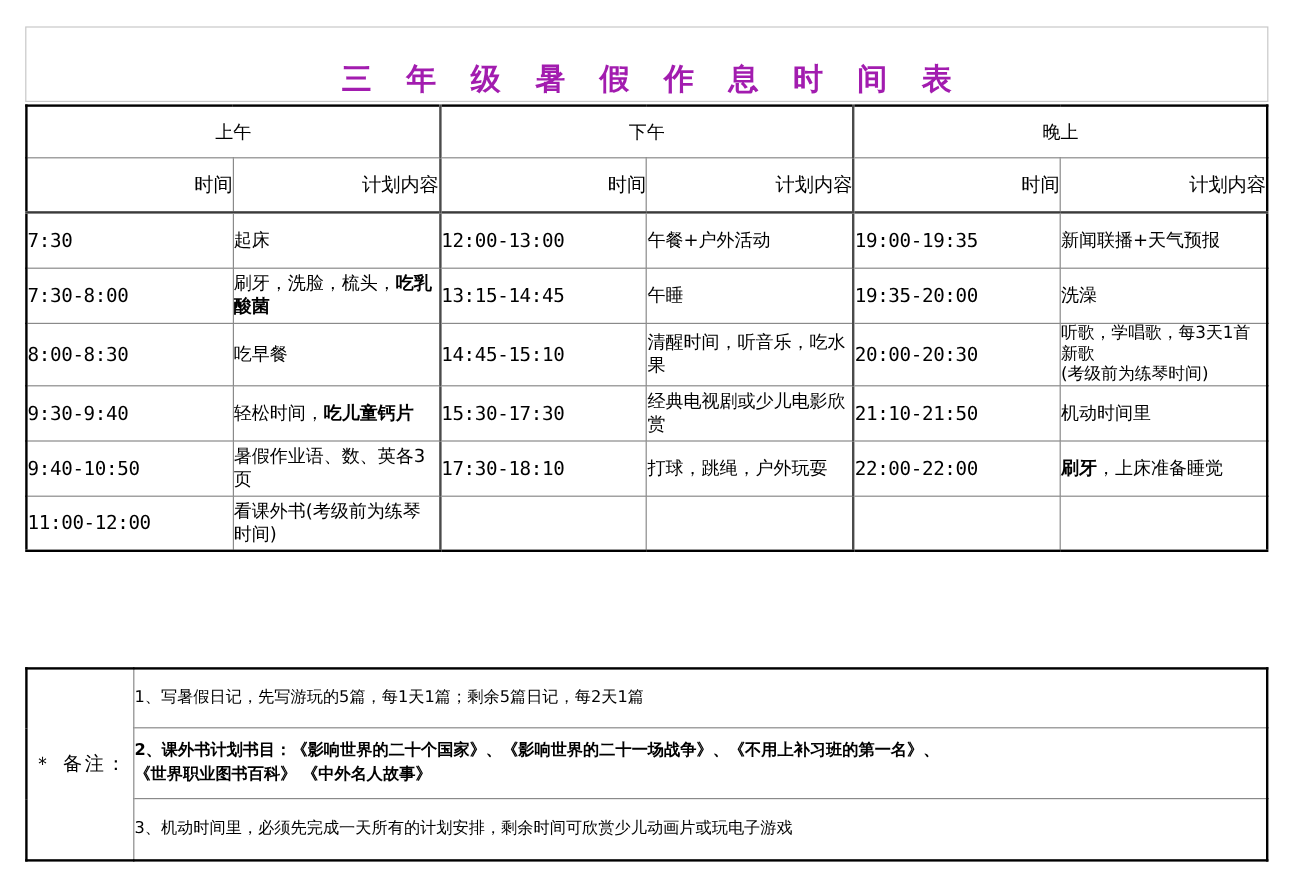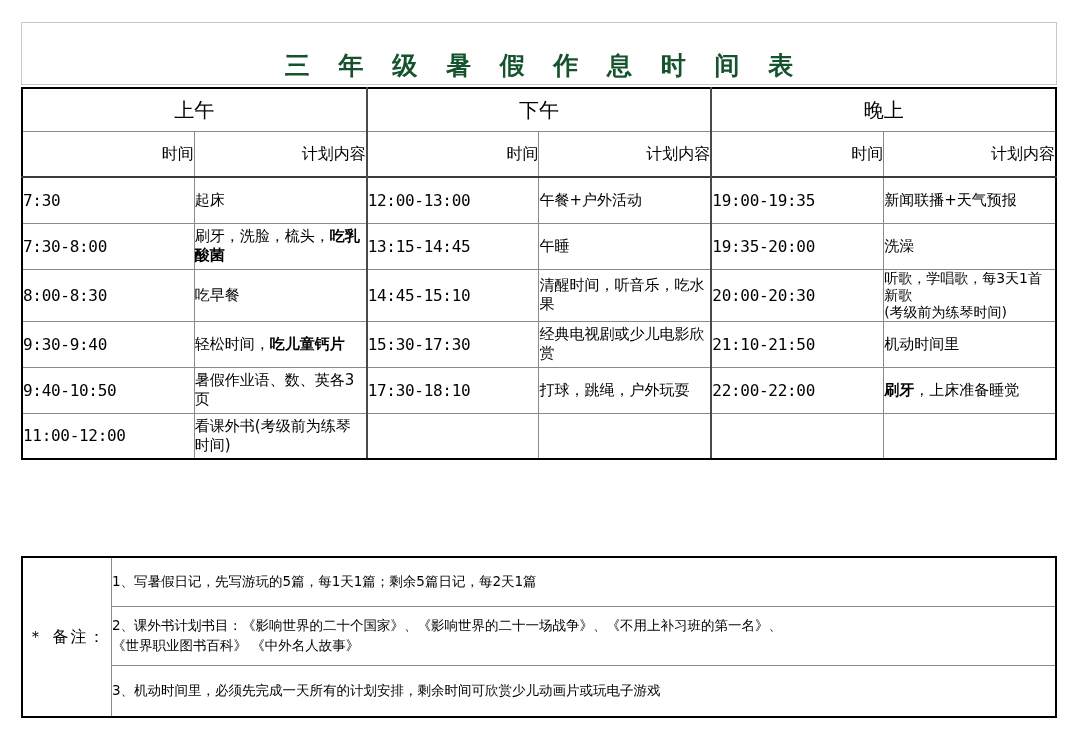--- a/index.html
+++ b/index.html
@@ -34,21 +34,21 @@
     display: flex;
     align-items: center;
     justify-content: center;
     background: #ffffff;
   }
   .title-text {
     font-size: 25px;
     font-weight: bold;
     letter-spacing: 10px;
     text-indent: 10px;
-    color: #14532d;
+    color: #a21caf;
     font-family: "DejaVu Sans", "Liberation Sans", sans-serif;
     margin-top: 24px;
   }
 
   
   .grid {
     position: absolute;
     left: 21px;
     top: 87px;
     width: 1036px;
@@ -66,21 +66,21 @@
 
   
   .grid {
     border: 2px solid #000000;
   }
 
   
   .sess-head {
     height: 42px;
     text-align: center;
-    font-size: 20px;
+    font-size: 15px;
   }
   .sub-head {
     height: 44px;
     text-align: right;
     font-size: 16px;
   }
 
   
   .sep-left { border-left: 2px solid #4a4a4a !important; }
 
@@ -134,21 +134,21 @@
     border-right: 1px solid #8a8a8a;
     margin-left: 33px;
   }
   .note-line {
     font-size: 13.5px;
     padding-left: 8px;
     line-height: 1.45;
     letter-spacing: 0px;
   }
   .note-1 { height: 48px; }
-  .note-2 { height: 58px; }
+  .note-2 { height: 58px; font-weight: bold; }
   .note-3 { height: 50px; }
 </style>
 </head>
 <body>
 
 <div class="sheet">
 
   <div class="title-block">
     <div class="title-text">三 年 级 暑 假 作 息 时 间 表</div>
   </div>

